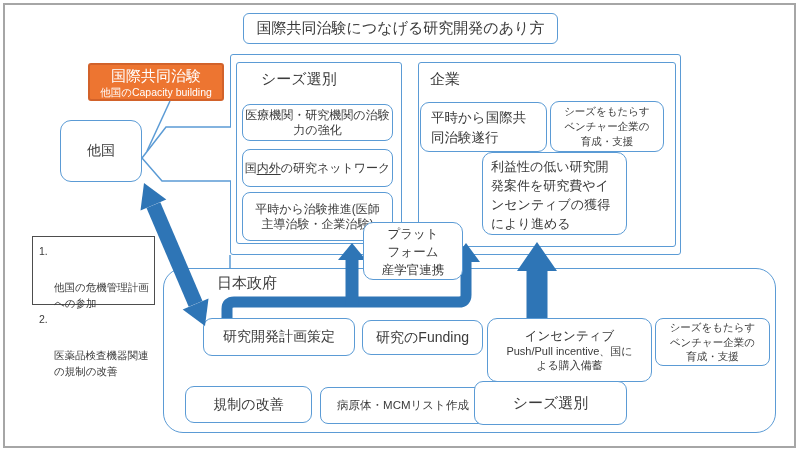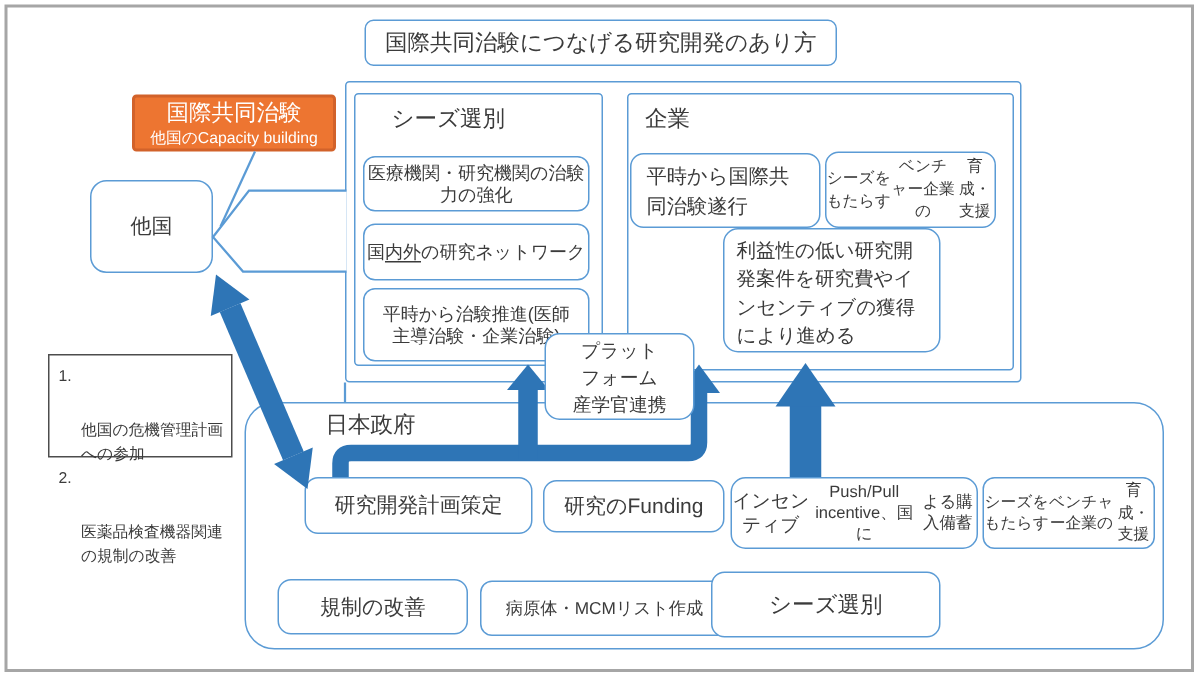--- a/index.html
+++ b/index.html
@@ -3,21 +3,21 @@
 <meta charset="utf-8">
 <style>
   html,body{margin:0;padding:0;background:#fff;}
   .stage{
     position:relative;width:800px;height:452px;background:#fff;overflow:hidden;
     font-family:"Liberation Sans","DejaVu Sans",sans-serif;color:#3b3b3b;
   }
   .frame{position:absolute;left:3px;top:3px;right:4px;bottom:4px;border:2px solid #a6a6a6;}
   .box{position:absolute;background:#fff;border:1.5px solid #5b9bd5;box-sizing:border-box;}
   .ctr{display:flex;align-items:center;justify-content:center;text-align:center;}
-  .col{display:flex;flex-direction:row;align-items:center;justify-content:center;text-align:center;}
+  .col{display:flex;flex-direction:column;align-items:center;justify-content:center;text-align:center;}
 
   .title-box{left:243px;top:13px;width:315px;height:31px;border-radius:6px;font-size:15px;z-index:2;justify-content:center;}
 
   .orange{left:88px;top:63px;width:136px;height:38px;background:#ed7531;border:2px solid #d2622a;
           border-radius:3px;z-index:3;color:#fff;text-align:center;padding-top:1px;box-sizing:border-box;}
   .orange .t1{display:block;font-size:15px;line-height:19px;}
   .orange .t2{display:block;font-size:10.5px;line-height:14px;}
 
   .other-country{left:60px;top:120px;width:82px;height:62px;border-radius:11px;font-size:14px;z-index:2;}
 
@@ -39,21 +39,21 @@
   .c2{left:550px;top:101px;width:114px;height:51px;border-radius:9px;font-size:10.5px;line-height:15px;z-index:2;}
   .c3{left:482px;top:152px;width:145px;height:83px;border-radius:10px;font-size:13px;line-height:19px;
       padding:4px 8px;text-align:left;z-index:2;}
 
   .platform{left:363px;top:222px;width:100px;height:58px;border-radius:10px;z-index:6;
             font-size:12.5px;line-height:18px;padding-top:2px;}
   .platform span{display:block;}
 
   .g1{left:203px;top:318px;width:152px;height:38px;border-radius:9px;font-size:14px;z-index:2;text-align:right;}
   .g2{left:362px;top:320px;width:121px;height:35px;border-radius:9px;font-size:14px;z-index:2;}
-  .g3{left:487px;top:318px;width:165px;height:48px;border-radius:10px;z-index:2;}
+  .g3{left:487px;top:318px;width:165px;height:64px;border-radius:10px;z-index:2;}
   .g3 .l1{display:block;font-size:12.5px;line-height:16px;}
   .g3 .l2{display:block;font-size:11px;line-height:14px;}
   .g4{left:655px;top:318px;width:115px;height:48px;border-radius:8px;font-size:10.5px;line-height:14.5px;z-index:2;}
   .g4 span,.c2 span{display:block;}
   .g5{left:185px;top:386px;width:127px;height:37px;border-radius:9px;font-size:14px;z-index:2;}
   .g6{left:320px;top:387px;width:166px;height:37px;border-radius:8px;font-size:11.5px;z-index:2;}
   .g7{left:474px;top:381px;width:153px;height:44px;border-radius:9px;font-size:15px;z-index:2;}
 
   .side-note{position:absolute;left:32px;top:236px;width:123px;height:69px;background:#fff;
              border:1px solid #4d4d4d;box-sizing:border-box;padding:6px 3px 0 6px;

